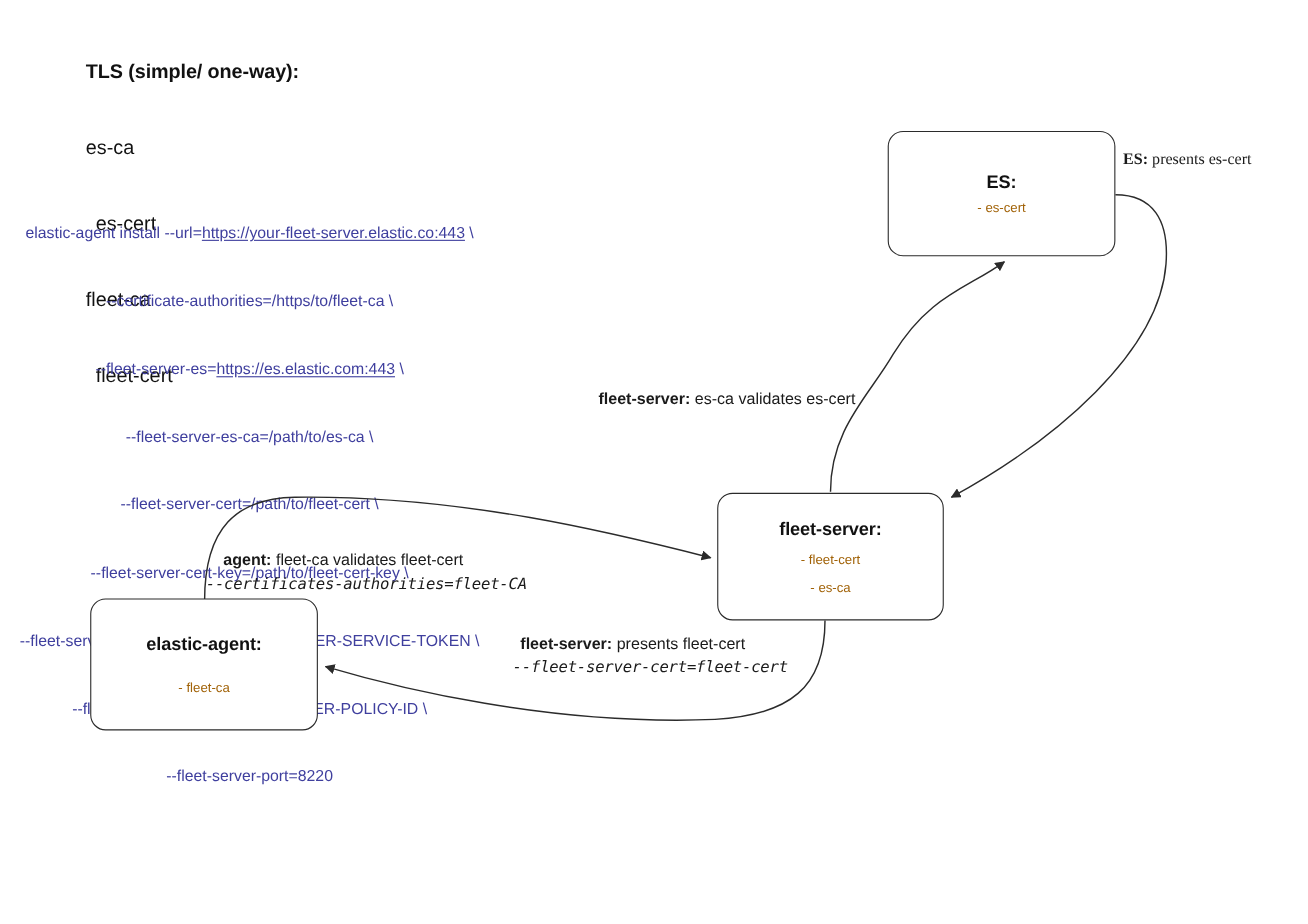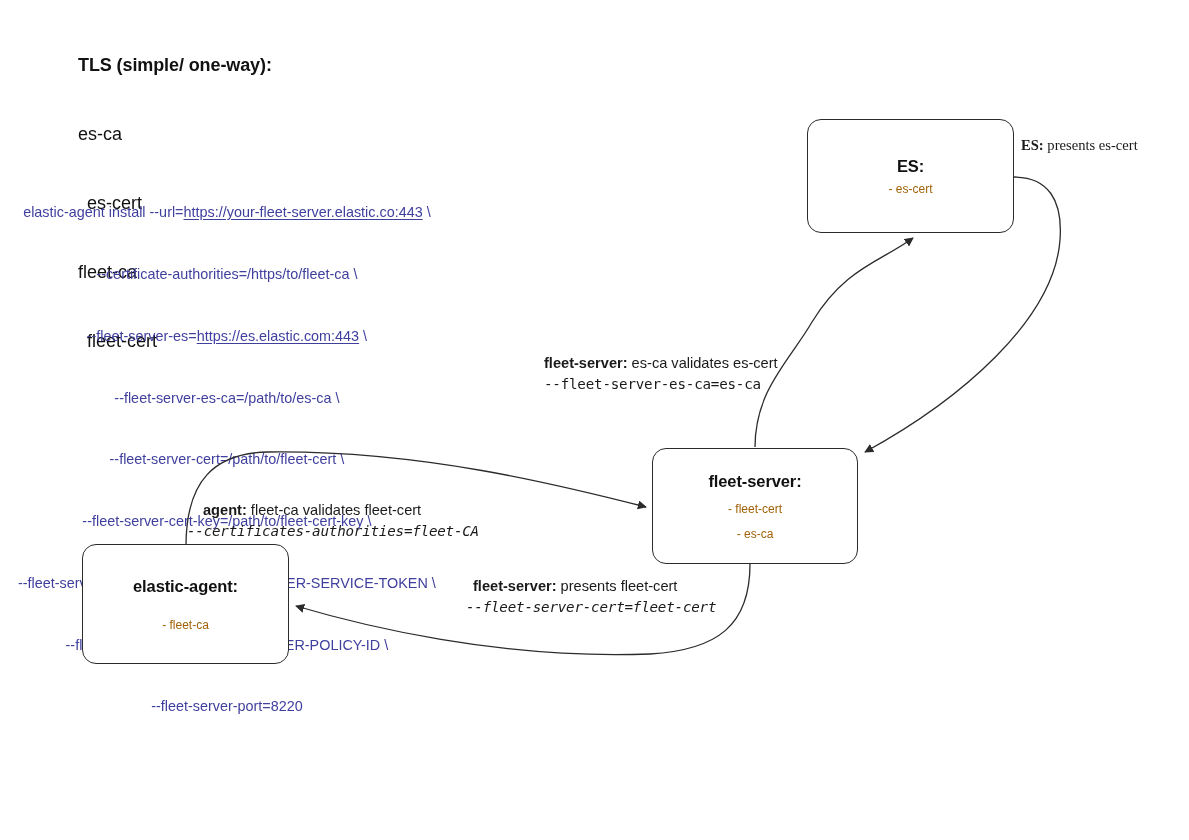--- a/index.html
+++ b/index.html
@@ -175,21 +175,20 @@
   <div class="node-title">elastic-agent:</div>
   <div class="node-line">- fleet-ca</div>
 </div>
 
 <div class="edge-label" id="label-es-presents">
   <span class="lbl-strong">ES:</span><span> presents es-cert</span>
 </div>
 
 <div class="edge-label" id="label-fs-validates">
   <span class="lbl-strong">fleet-server:</span><span> es-ca validates es-cert</span>
-  <span class="lbl-mono">--fleet-server-es-ca=es-ca</span>
 </div>
 
 <div class="edge-label" id="label-agent-validates">
   <span class="lbl-strong">agent:</span><span> fleet-ca validates fleet-cert</span>
   <span class="lbl-mono">--certificates-authorities=fleet-CA</span>
 </div>
 
 <div class="edge-label" id="label-fs-presents">
   <span class="lbl-strong">fleet-server:</span><span> presents fleet-cert</span>
   <span class="lbl-mono">--fleet-server-cert=fleet-cert</span>

